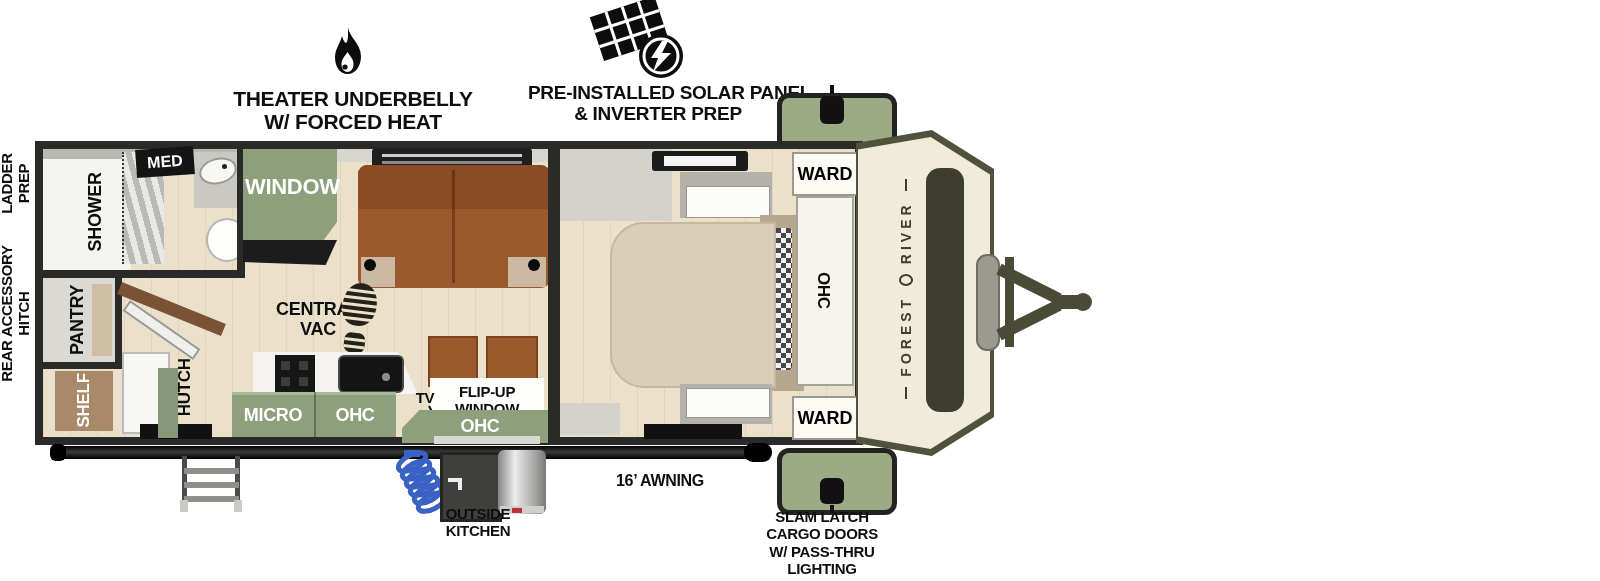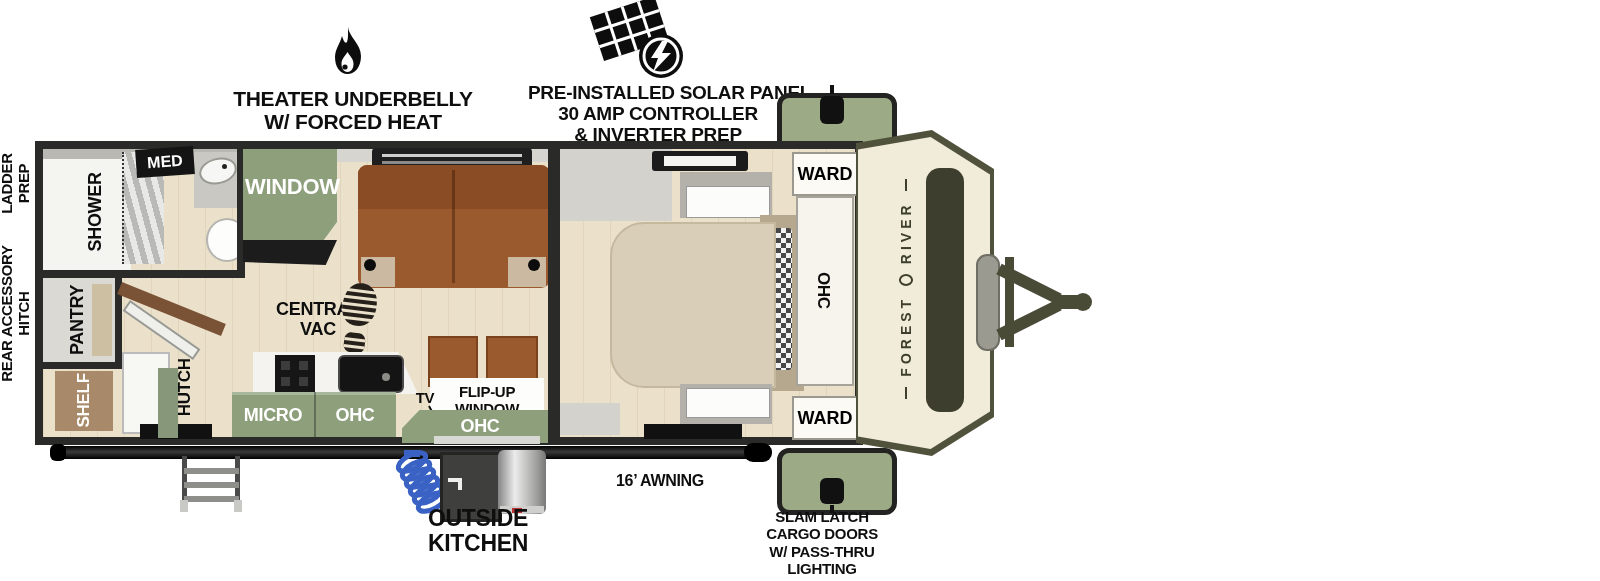--- a/index.html
+++ b/index.html
@@ -39,21 +39,20 @@
         <line x1="12" y1="25" x2="80" y2="25"></line>
           <line x1="12" y1="41" x2="80" y2="41"></line>
       </g>
     </g>
     <circle cx="78" cy="60" r="22" fill="#0d0d0d"></circle>
     <circle cx="78" cy="60" r="17" fill="none" stroke="#fff" stroke-width="3"></circle>
     <polygon points="79,45 68,62 75,62 70,76 88,57 79,57 85,45" fill="#fff"></polygon>
   </svg>
   <div class="lbl" style="left:528px;top:83px;width:260px;font-size:19px;">
     <div>PRE-INSTALLED SOLAR PANEL</div>
-    <div>30 AMP CONTROLLER</div>
     <div>&amp; INVERTER PREP</div>
   </div>
 
   <div class="lbl rotccw" style="left:-45px;top:167px;width:120px;font-size:15px;">
     <div>LADDER</div>
     <div>PREP</div>
   </div>
   <div class="lbl rotccw" style="left:-70px;top:297px;width:170px;font-size:15px;">
     <div>REAR ACCESSORY</div>
     <div>HITCH</div>
@@ -232,21 +231,21 @@
       <ellipse cx="32" cy="44" rx="15" ry="7" transform="rotate(-28 32 44)"></ellipse>
       <ellipse cx="36" cy="52" rx="15" ry="7" transform="rotate(-28 36 52)"></ellipse>
     </g>
   </svg>
   <div class="abs" style="left:440px;top:452px;width:56px;height:64px;background:#3f3f3d;border:3px solid #242422;"></div>
   <div class="abs" style="left:448px;top:478px;width:14px;height:4px;background:#eee;"></div>
   <div class="abs" style="left:458px;top:478px;width:4px;height:12px;background:#eee;"></div>
   <div class="abs" style="left:498px;top:450px;width:48px;height:64px;border-radius:6px;background:linear-gradient(90deg,#858585,#ececec 35%,#a0a09e 80%,#787878);"></div>
   <div class="abs" style="left:500px;top:506px;width:44px;height:7px;background:#cfcfcd;"></div>
   <div class="abs" style="left:512px;top:508px;width:10px;height:5px;background:#b33;"></div>
-  <div class="lbl" style="left:408px;top:506px;width:140px;font-size:23px;">
+  <div class="lbl" style="left:408px;top:506px;width:140px;font-size:15px;">
     <div>OUTSIDE</div>
     <div>KITCHEN</div>
   </div>
 
   <div class="lbl" style="left:742px;top:508px;width:160px;font-size:15px;line-height:1.15;">
     <div>SLAM LATCH</div>
     <div>CARGO DOORS</div>
     <div>W/ PASS-THRU</div>
     <div>LIGHTING</div>
   </div>

